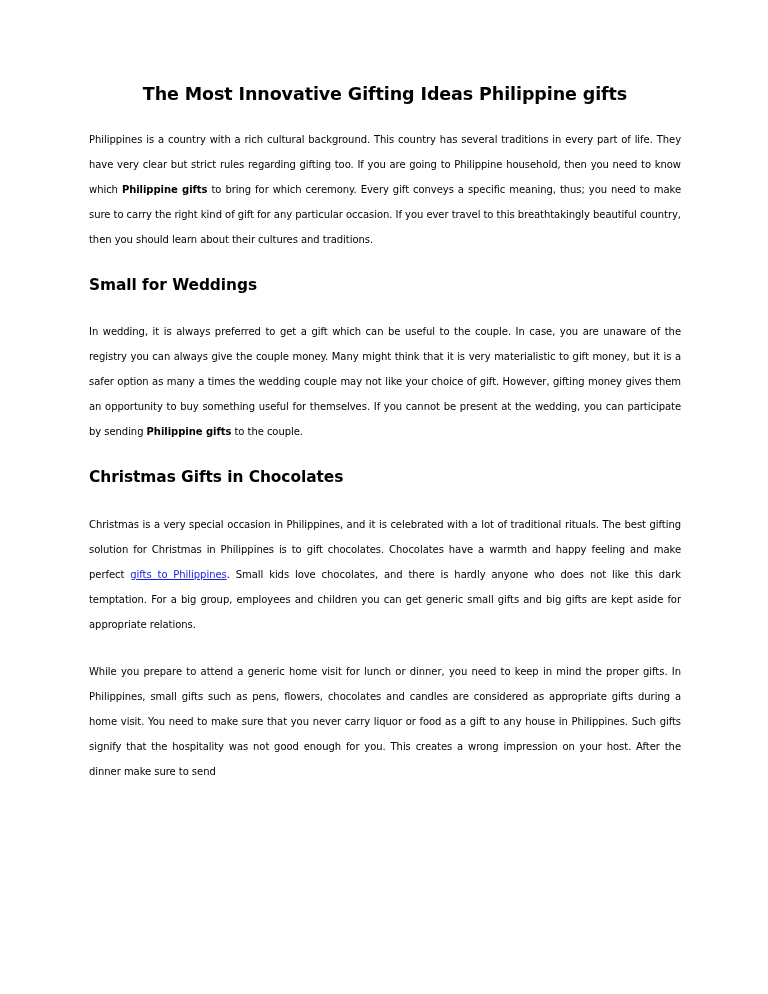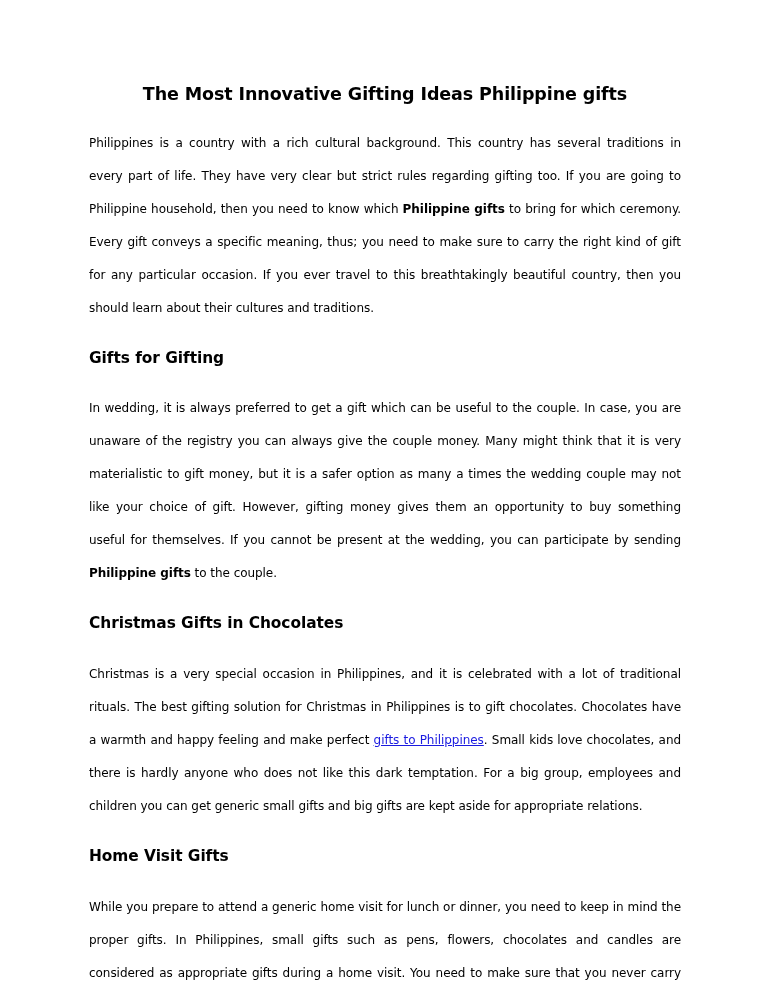--- a/index.html
+++ b/index.html
@@ -29,22 +29,22 @@
   }
   .doc-title {
     font-size: 17.5px;
     font-weight: bold;
     text-align: center;
     line-height: 1.25;
     margin: 0 0 21px 0;
     letter-spacing: -0.1px;
   }
   .para {
-    font-size: 12px;
-    line-height: 33px;
+    font-size: 10px;
+    line-height: 25px;
     text-align: justify;
     text-justify: inter-word;
     margin: 4px 0 22px 0;
     letter-spacing: -0.05px;
   }
   .para:last-child {
     margin-bottom: 0;
   }
   .heading {
     font-size: 15.4px;
@@ -68,22 +68,21 @@
 </head>
 <body>
 
 <div class="page">
   <div class="content clipped">
 
     <h1 class="doc-title">The Most Innovative Gifting Ideas Philippine gifts</h1>
 
     <div id="blocks">
         <p class="para"><span>Philippines is a country with a rich cultural background. This country has several traditions in every part of life. They have very clear but strict rules regarding gifting too. If you are going to Philippine household, then you need to know which </span><span class="b">Philippine gifts</span><span> to bring for which ceremony. Every gift conveys a specific meaning, thus; you need to make sure to carry the right kind of gift for any particular occasion. If you ever travel to this breathtakingly beautiful country, then you should learn about their cultures and traditions.</span></p>
-        <h2 class="heading">Gifts for Gifting</h2>
+        <h2 class="heading">Small for Weddings</h2>
         <p class="para"><span>In wedding, it is always preferred to get a gift which can be useful to the couple. In case, you are unaware of the registry you can always give the couple money. Many might think that it is very materialistic to gift money, but it is a safer option as many a times the wedding couple may not like your choice of gift. However, gifting money gives them an opportunity to buy something useful for themselves. If you cannot be present at the wedding, you can participate by sending </span><span class="b">Philippine gifts</span><span> to the couple.</span></p>
         <h2 class="heading">Christmas Gifts in Chocolates</h2>
         <p class="para"><span>Christmas is a very special occasion in Philippines, and it is celebrated with a lot of traditional rituals. The best gifting solution for Christmas in Philippines is to gift chocolates. Chocolates have a warmth and happy feeling and make perfect </span><a href="#" class="link" style="color: rgb(26, 26, 224);">gifts to Philippines</a><span>. Small kids love chocolates, and there is hardly anyone who does not like this dark temptation. For a big group, employees and children you can get generic small gifts and big gifts are kept aside for appropriate relations.</span></p>
-        <h2 class="heading">Home Visit Gifts</h2>
         <p class="para"><span>While you prepare to attend a generic home visit for lunch or dinner, you need to keep in mind the proper gifts. In Philippines, small gifts such as pens, flowers, chocolates and candles are considered as appropriate gifts during a home visit. You need to make sure that you never carry liquor or food as a gift to any house in Philippines. Such gifts signify that the hospitality was not good enough for you. This creates a wrong impression on your host. After the dinner make sure to send</span></p>
       </div>
 
   </div>
 </div>
 
 </body></html>

